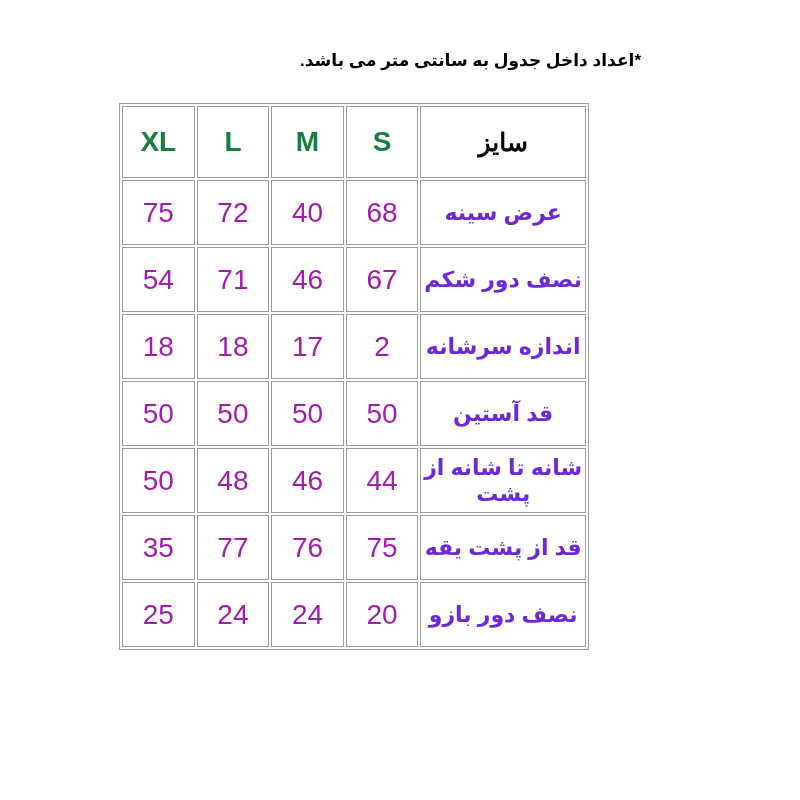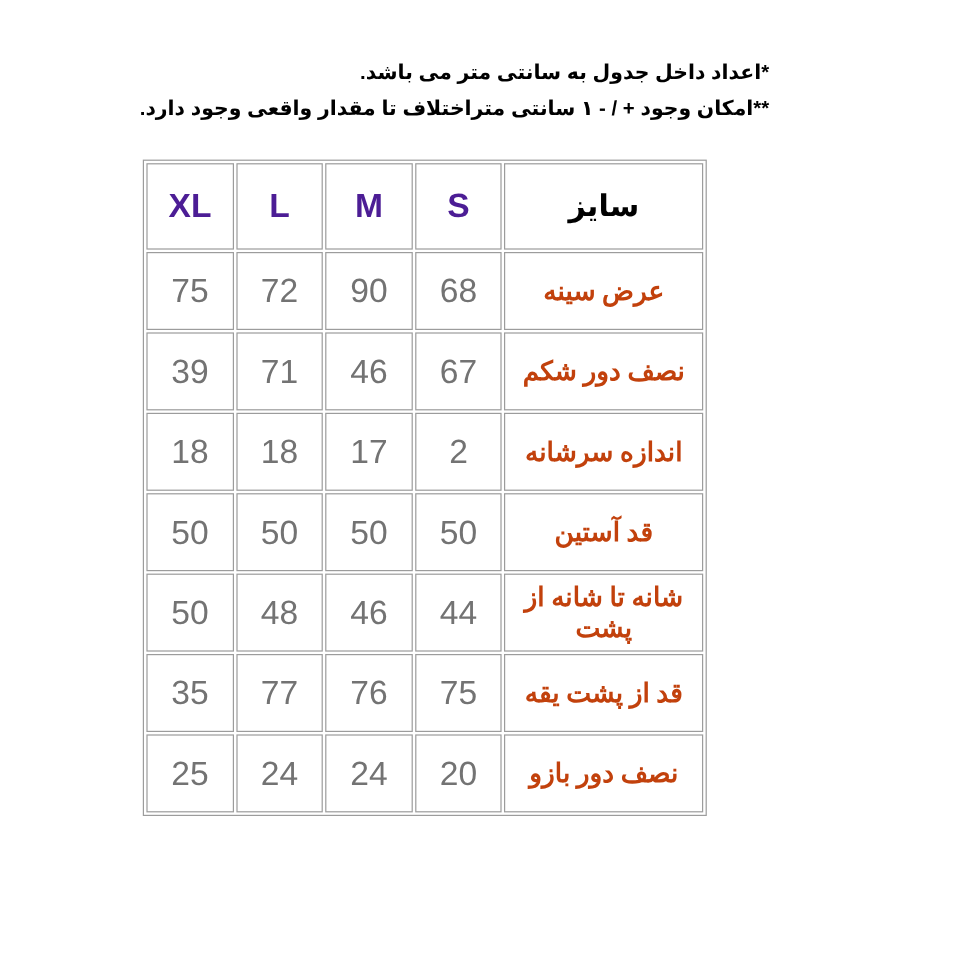--- a/index.html
+++ b/index.html
@@ -50,47 +50,46 @@
     overflow: hidden;
   }
   col.label-col  { width: 162px; }
   col.size-col   { width: 71px; }
   tr.header-row th { height: 70px; }
   tr.data-row  td { height: 63px; }
   th.size-header {
     font-size: 25px;
     font-weight: bold;
     color: #000000;
+    font-family: Liberation Serif, serif;
   }
   th.latin-header {
     font-size: 28px;
     font-weight: bold;
-    color: #4c1d95;
+    color: #15803d;
   }
   td.row-label {
     font-size: 22px;
     font-weight: bold;
-    color: #c2410c;
-    font-family: Liberation Serif, serif;
+    color: #6d28d9;
   }
   td.value-cell {
     font-size: 28px;
     font-weight: normal;
-    color: #737373;
+    color: #a21caf;
     margin-top: 32px;
   }
 </style>
 </head>
 <body>
 
 <div class="page">
 
   <div class="notes">
     <div class="note">*اعداد داخل جدول به سانتی متر می باشد.</div>
-    <div class="note">**امکان وجود + / - ۱ سانتی متراختلاف تا مقدار واقعی وجود دارد.</div>
   </div>
 
   <table class="size-table" dir="rtl">
     <colgroup>
       <col class="label-col">
       <col class="size-col">
       <col class="size-col">
       <col class="size-col">
       <col class="size-col">
     </colgroup>
@@ -100,30 +99,30 @@
         <th class="latin-header">S</th>
         <th class="latin-header">M</th>
         <th class="latin-header">L</th>
         <th class="latin-header">XL</th>
       </tr>
     </thead>
     <tbody>
       <tr class="data-row">
         <td class="row-label">عرض سینه</td>
         <td class="value-cell">68</td>
-        <td class="value-cell">90</td>
+        <td class="value-cell">40</td>
         <td class="value-cell">72</td>
         <td class="value-cell">75</td>
       </tr>
       <tr class="data-row">
         <td class="row-label">نصف دور شکم</td>
         <td class="value-cell">67</td>
         <td class="value-cell">46</td>
         <td class="value-cell">71</td>
-        <td class="value-cell">39</td>
+        <td class="value-cell">54</td>
       </tr>
       <tr class="data-row">
         <td class="row-label">اندازه سرشانه</td>
         <td class="value-cell">2</td>
         <td class="value-cell">17</td>
         <td class="value-cell">18</td>
         <td class="value-cell">18</td>
       </tr>
       <tr class="data-row">
         <td class="row-label">قد آستین</td>

